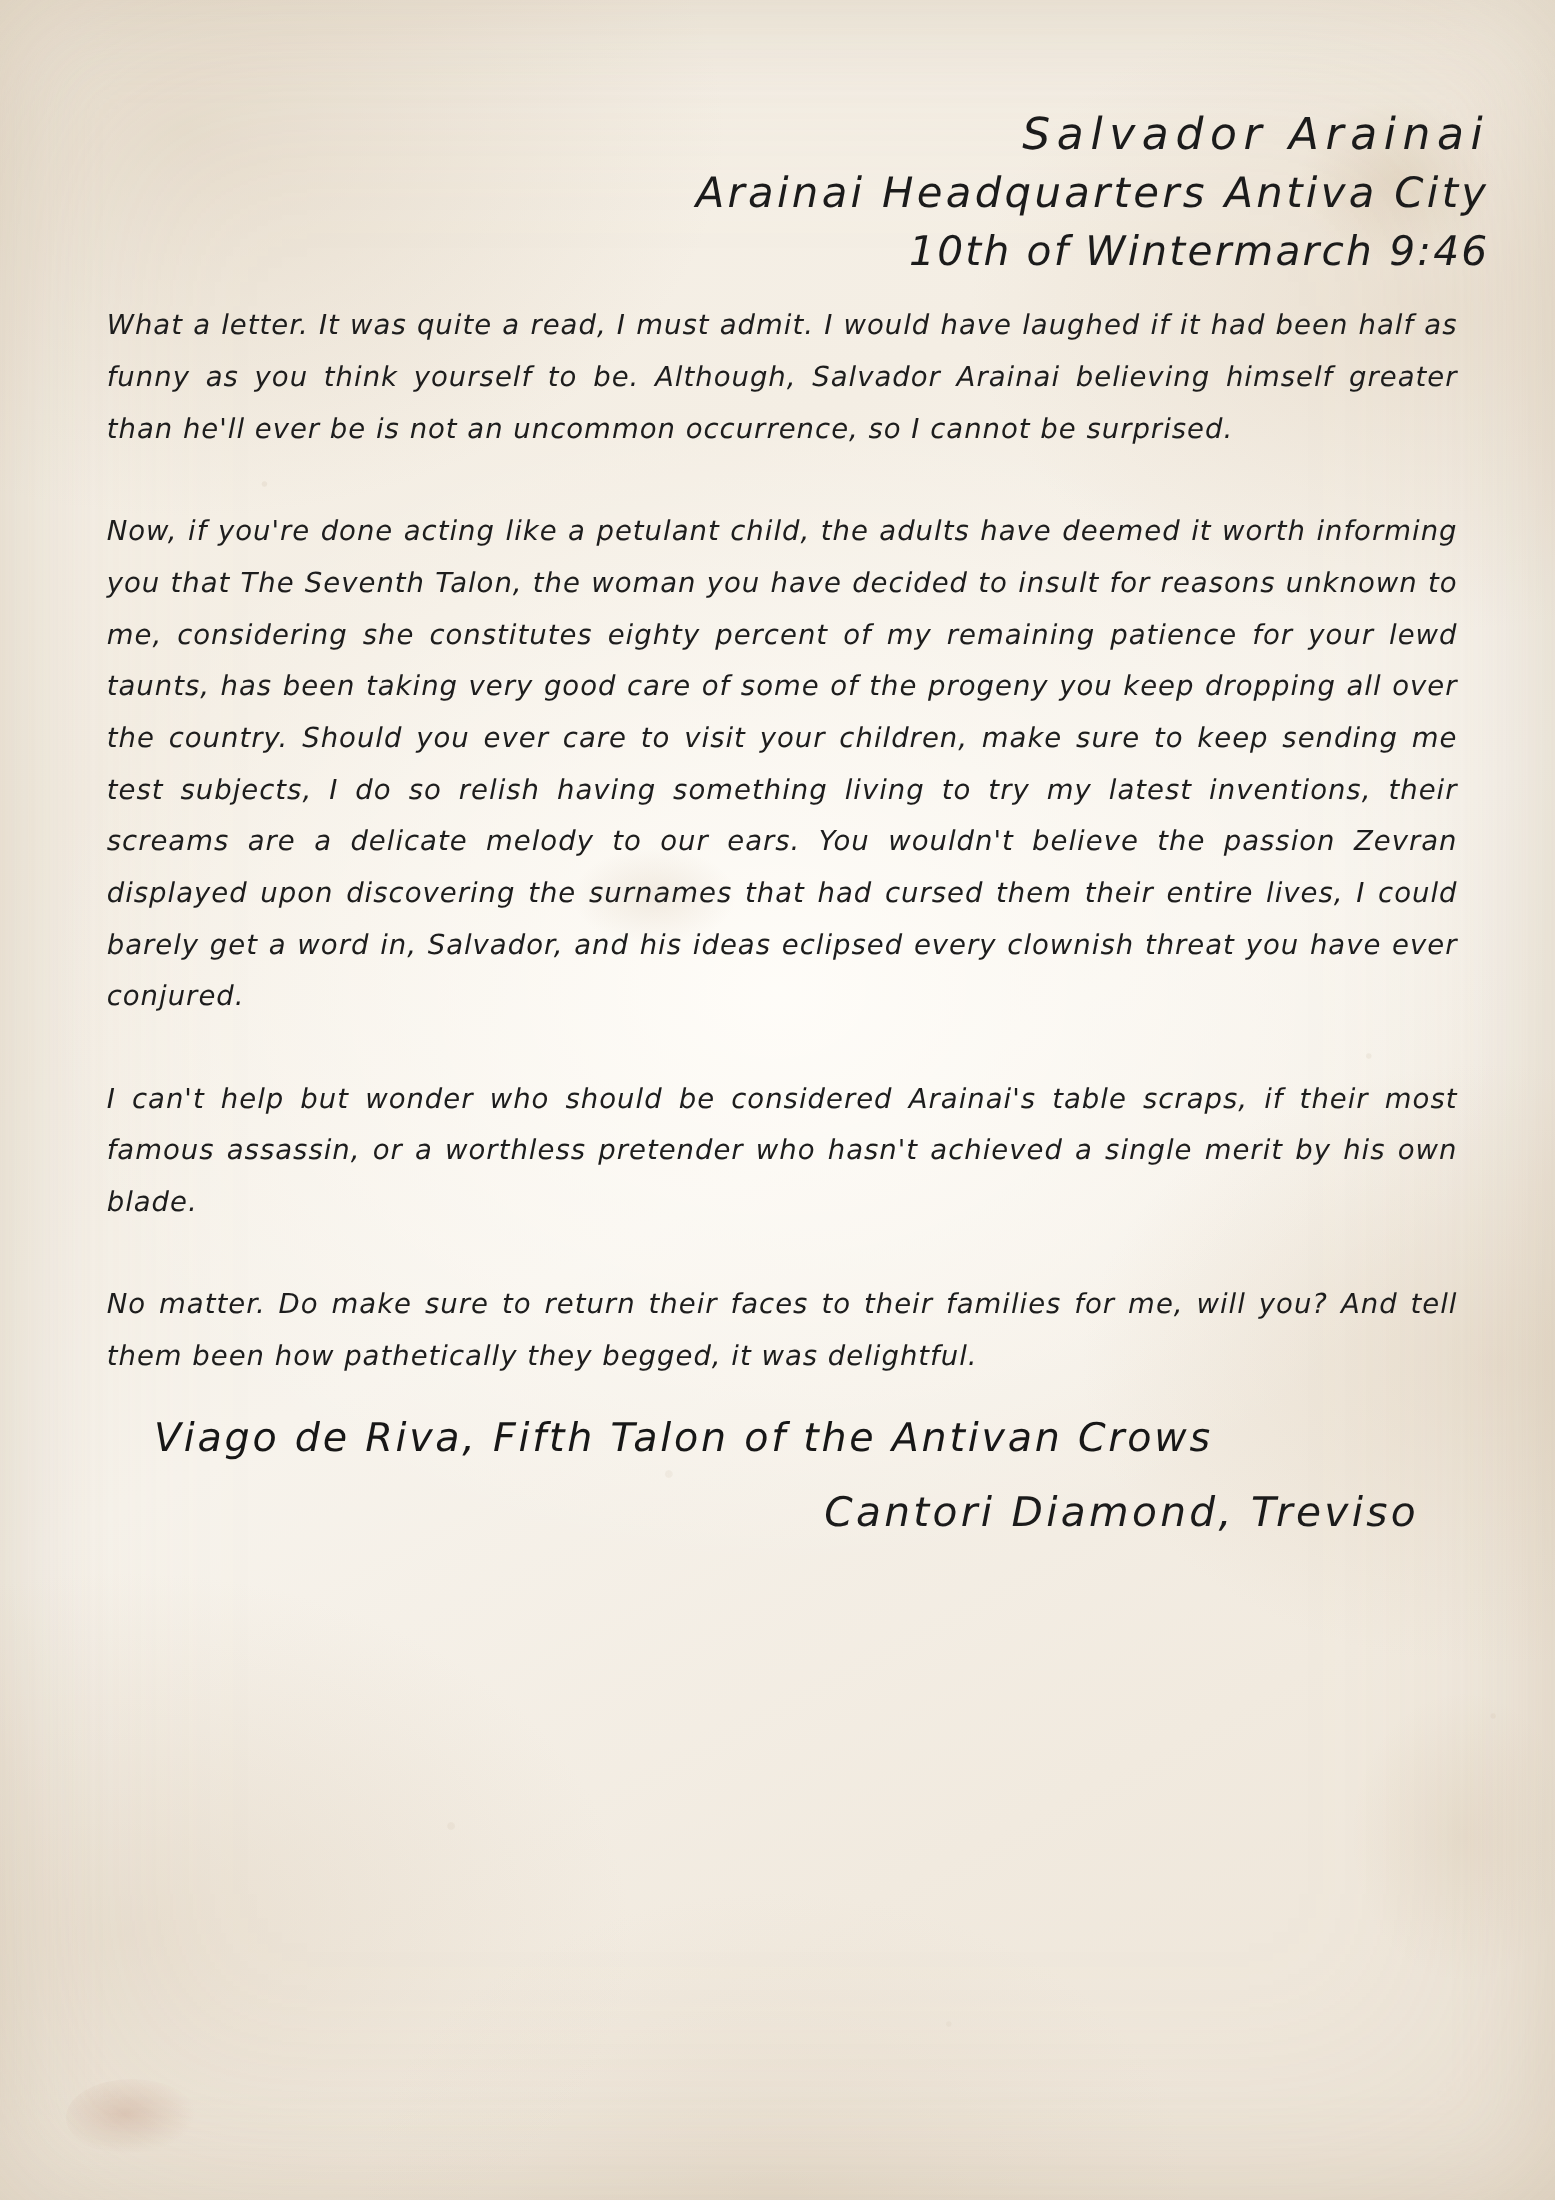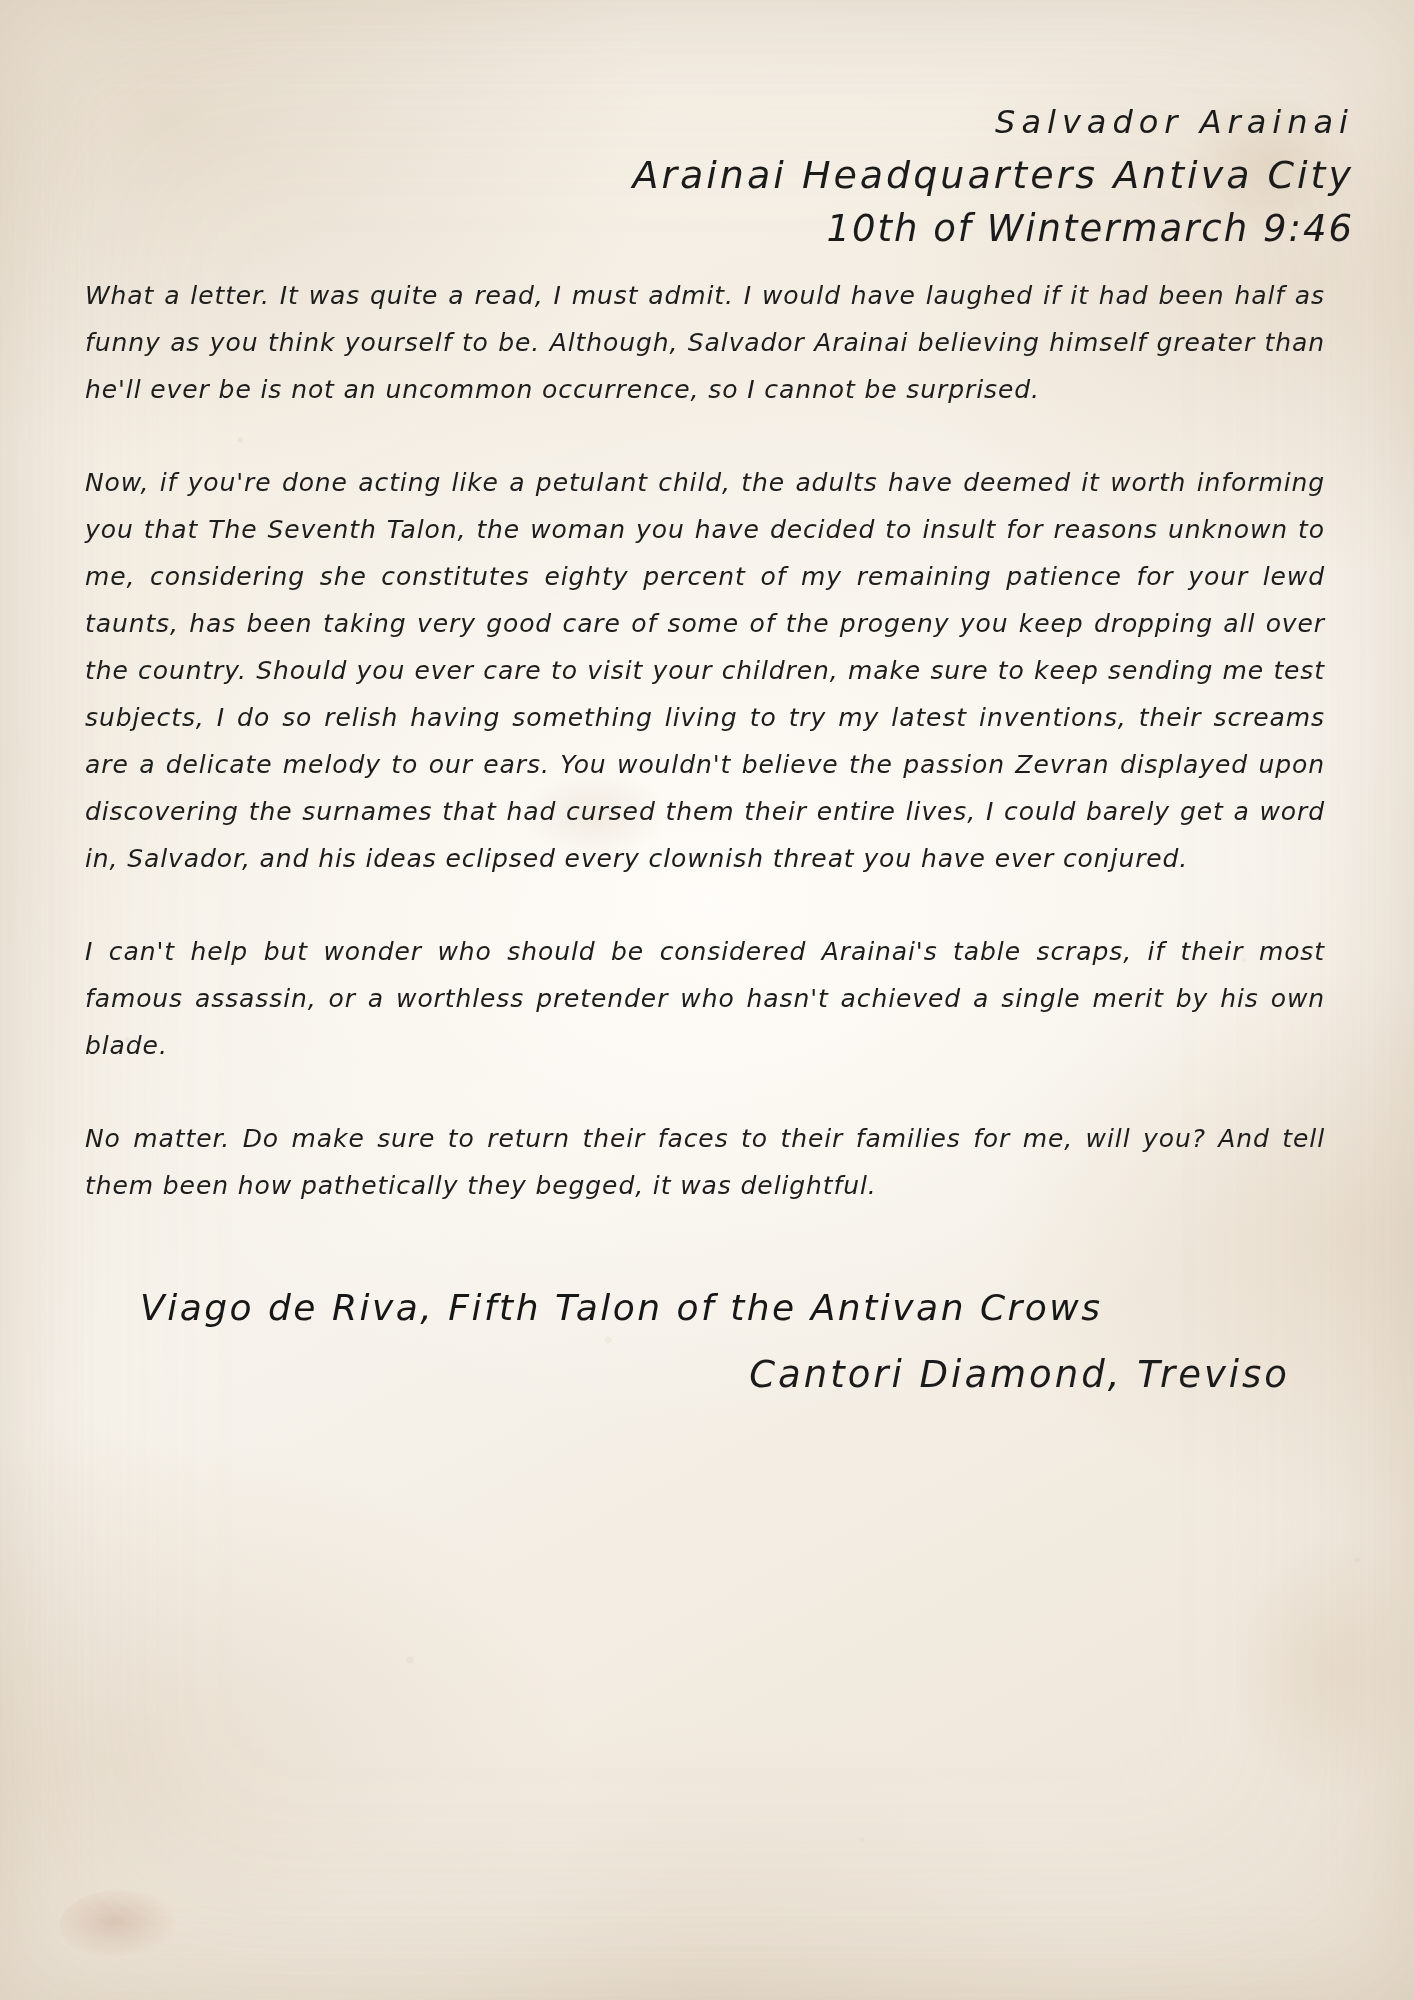--- a/index.html
+++ b/index.html
@@ -81,21 +81,21 @@
   }
   .lh-line {
     display: block;
     color: #1b1b1b;
     font-family: "DejaVu Sans", sans-serif;
     font-style: italic;
     font-weight: 300;
     letter-spacing: 2.5px;
     white-space: nowrap;
   }
-  .lh-1 { font-size: 32px; line-height: 52px; letter-spacing: 6px; }
+  .lh-1 { font-size: 40px; line-height: 52px; letter-spacing: 6px; }
   .lh-2 { font-size: 38px; line-height: 54px; letter-spacing: 3px; }
   .lh-3 { font-size: 37px; line-height: 54px; letter-spacing: 2px; }
 
   #body {
     position: absolute;
     left: 85px;
     top: 272px;
     width: 1240px;
     z-index: 3;
   }
@@ -113,21 +113,21 @@
   .para {
     font-size: 25px;
     line-height: 47px;
     letter-spacing: 0.9px;
     color: #1d1d1d;
     font-family: "DejaVu Sans", sans-serif;
     font-style: italic;
     font-weight: 300;
     text-align: justify;
     text-justify: inter-word;
-    margin: 0 0 46px 0;
+    margin: 0 0 46px 12px;
   }
   .para.first { margin-top: 0; }
 
   #signature {
     position: absolute;
     left: 140px;
     top: 1278px;
     width: 1180px;
     z-index: 3;
   }

